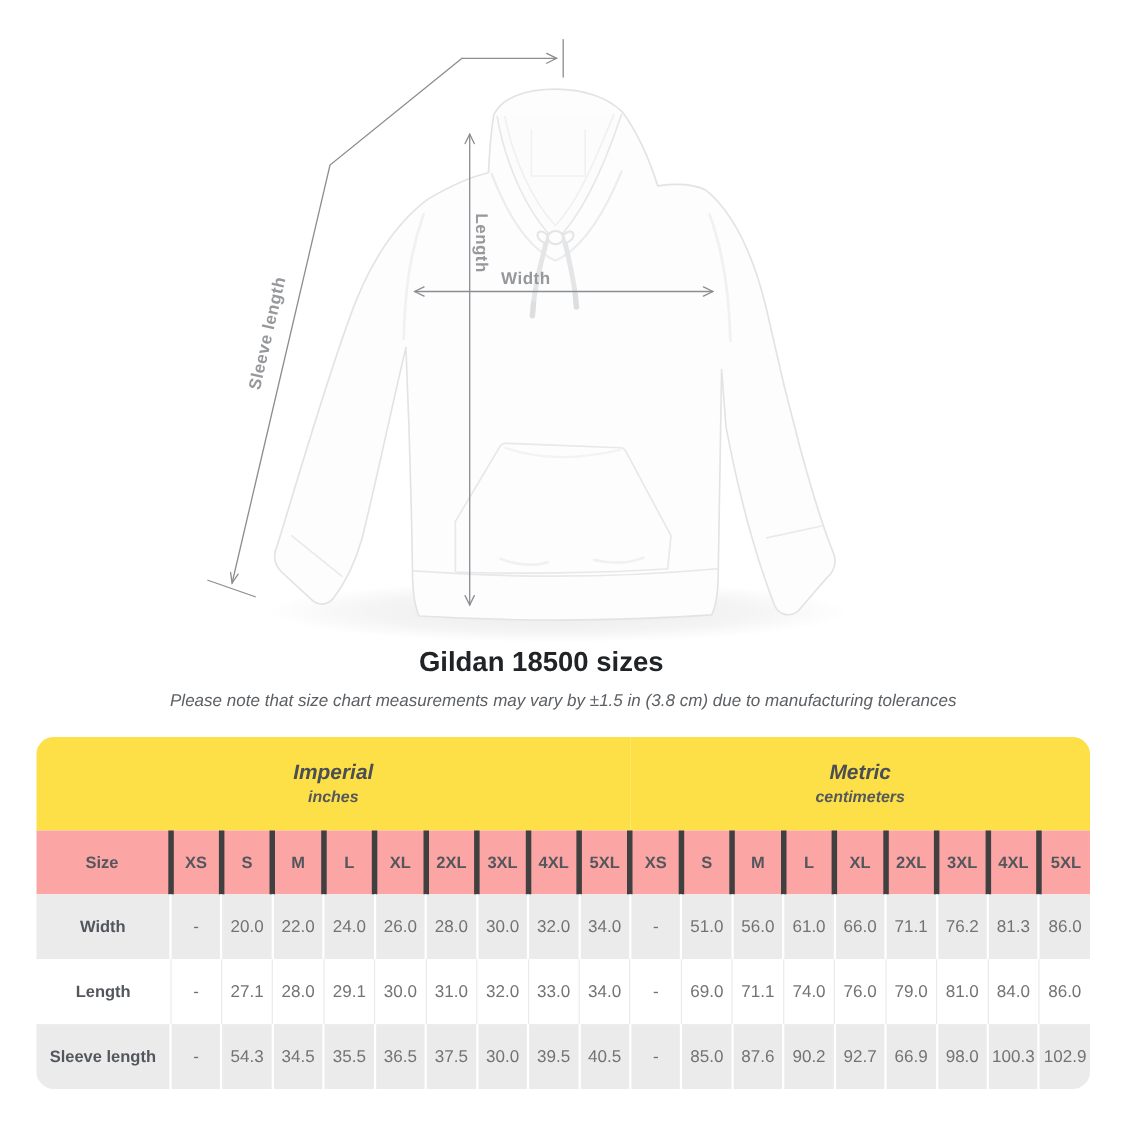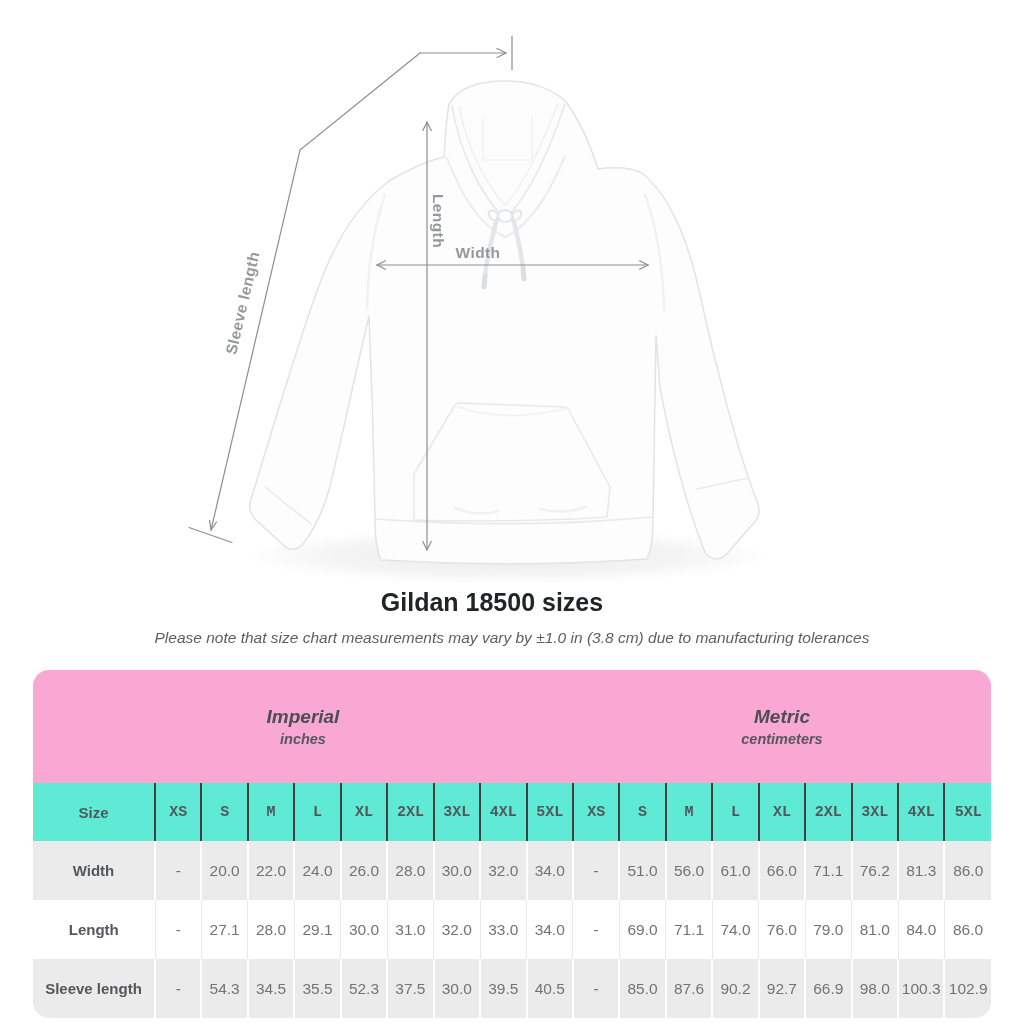--- a/index.html
+++ b/index.html
@@ -11,26 +11,26 @@
                  fill:#96989b;letter-spacing:.4px;}
   
   .chart-title{position:absolute;left:0;top:588px;width:984px;text-align:center;
                font-size:25px;font-weight:bold;color:#212427;}
   .chart-note{position:absolute;left:0;top:629px;width:1024px;text-align:center;
               font-style:italic;font-size:15.5px;color:#5c6064;}
   
   .table-wrap{position:absolute;left:33px;top:670px;width:958px;border-radius:16px;overflow:hidden;}
   table.sizes{width:100%;border-collapse:collapse;table-layout:fixed;}
   table.sizes col.lbl{width:122px;}
-  .unit-row th{background:#f9a8d4;height:85px;vertical-align:middle;text-align:center;padding:14px;}
+  .unit-row th{background:#fde047;height:85px;vertical-align:middle;text-align:center;padding:0;}
   .unit-name{font-size:19px;font-weight:bold;font-style:italic;color:#4b4e52;line-height:1.35;}
   .unit-sub{font-size:14.5px;font-style:italic;font-weight:bold;color:#55585c;line-height:1.3;}
-  .size-row th{background:#5eead4;height:58px;font-size:15px;font-weight:bold;color:#53575c;
+  .size-row th{background:#fca5a5;height:58px;font-size:15px;font-weight:bold;color:#53575c;
                text-align:center;vertical-align:middle;padding:0;}
-  .size-row th + th{border-left:2px solid #404040;font-family:Liberation Mono, monospace;}
+  .size-row th + th{border-left:5px solid #404040;}
   tbody th{font-size:15px;font-weight:bold;color:#53575c;text-align:center;vertical-align:middle;padding:0;}
   tbody td{font-size:15.5px;font-weight:normal;color:#737373;text-align:center;vertical-align:middle;
            padding:0;height:59px;}
   tr.shade th, tr.shade td{background:#ebebeb;}
   tr.shade td, tr.shade th + td{border-left:2px solid #ffffff;}
   tr.shade th{border-left:none;}
   tr.plain th, tr.plain td{background:#ffffff;}
   tr.plain td{border-left:1px solid #e9e9e9;}
   td.dash{color:#6e7175;}
 </style>
@@ -136,21 +136,21 @@
         <path d="M 639.5,260.8 L 648,265 L 639.5,269.2"></path>
       </g>
     </g>
 
     <text class="measure-label" x="243" y="308" text-anchor="middle" transform="rotate(-77 243 303)">Sleeve length</text>
     <text class="measure-label" x="438" y="226" text-anchor="middle" transform="rotate(90 438 221)">Length</text>
     <text class="measure-label" x="478" y="258" text-anchor="middle">Width</text>
   </svg>
 
   <div class="chart-title">Gildan 18500 sizes</div>
-  <div class="chart-note">Please note that size chart measurements may vary by ±1.0 in (3.8 cm) due to manufacturing tolerances</div>
+  <div class="chart-note">Please note that size chart measurements may vary by ±1.5 in (3.8 cm) due to manufacturing tolerances</div>
 
   <div class="table-wrap">
     <table class="sizes">
       <colgroup>
         <col class="lbl">
         <col>
           <col>
           <col>
           <col>
           <col>
@@ -243,21 +243,21 @@
           <td>81.0</td>
           <td>84.0</td>
           <td>86.0</td>
         </tr>
         <tr class="shade">
           <th>Sleeve length</th>
           <td class="dash">-</td>
           <td>54.3</td>
           <td>34.5</td>
           <td>35.5</td>
-          <td>52.3</td>
+          <td>36.5</td>
           <td>37.5</td>
           <td>30.0</td>
           <td>39.5</td>
           <td>40.5</td>
           <td class="dash">-</td>
           <td>85.0</td>
           <td>87.6</td>
           <td>90.2</td>
           <td>92.7</td>
           <td>66.9</td>

